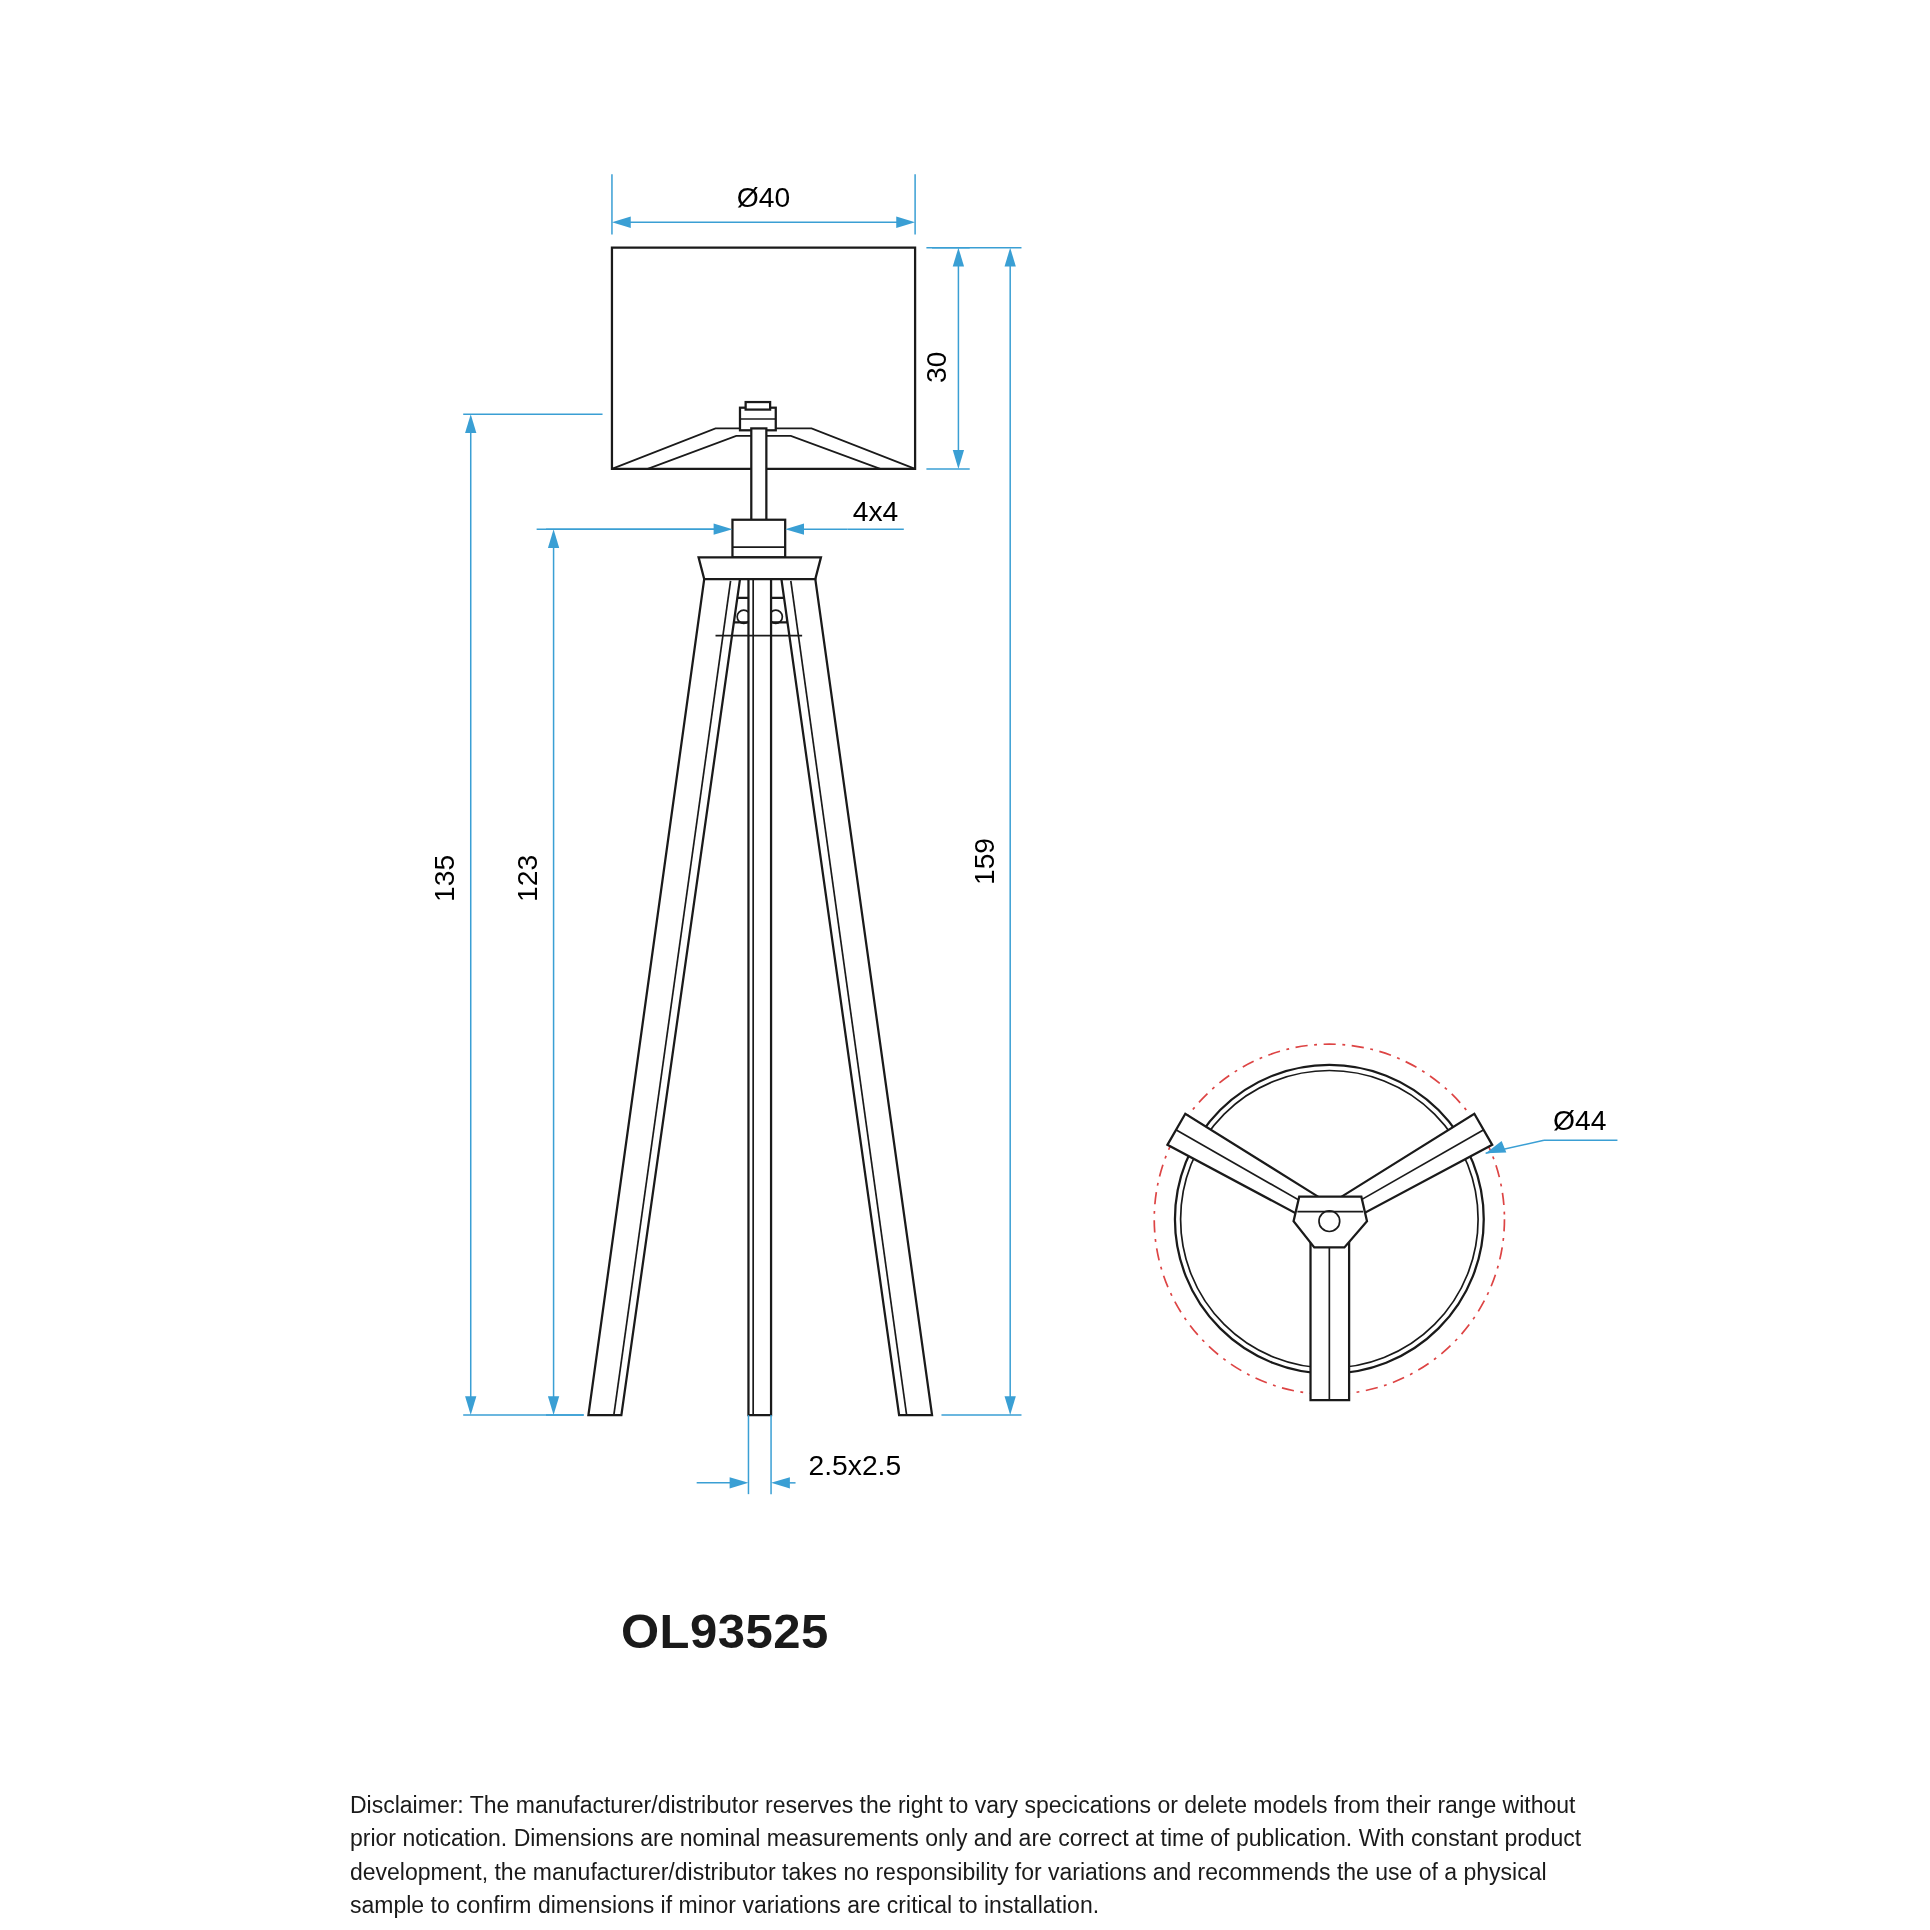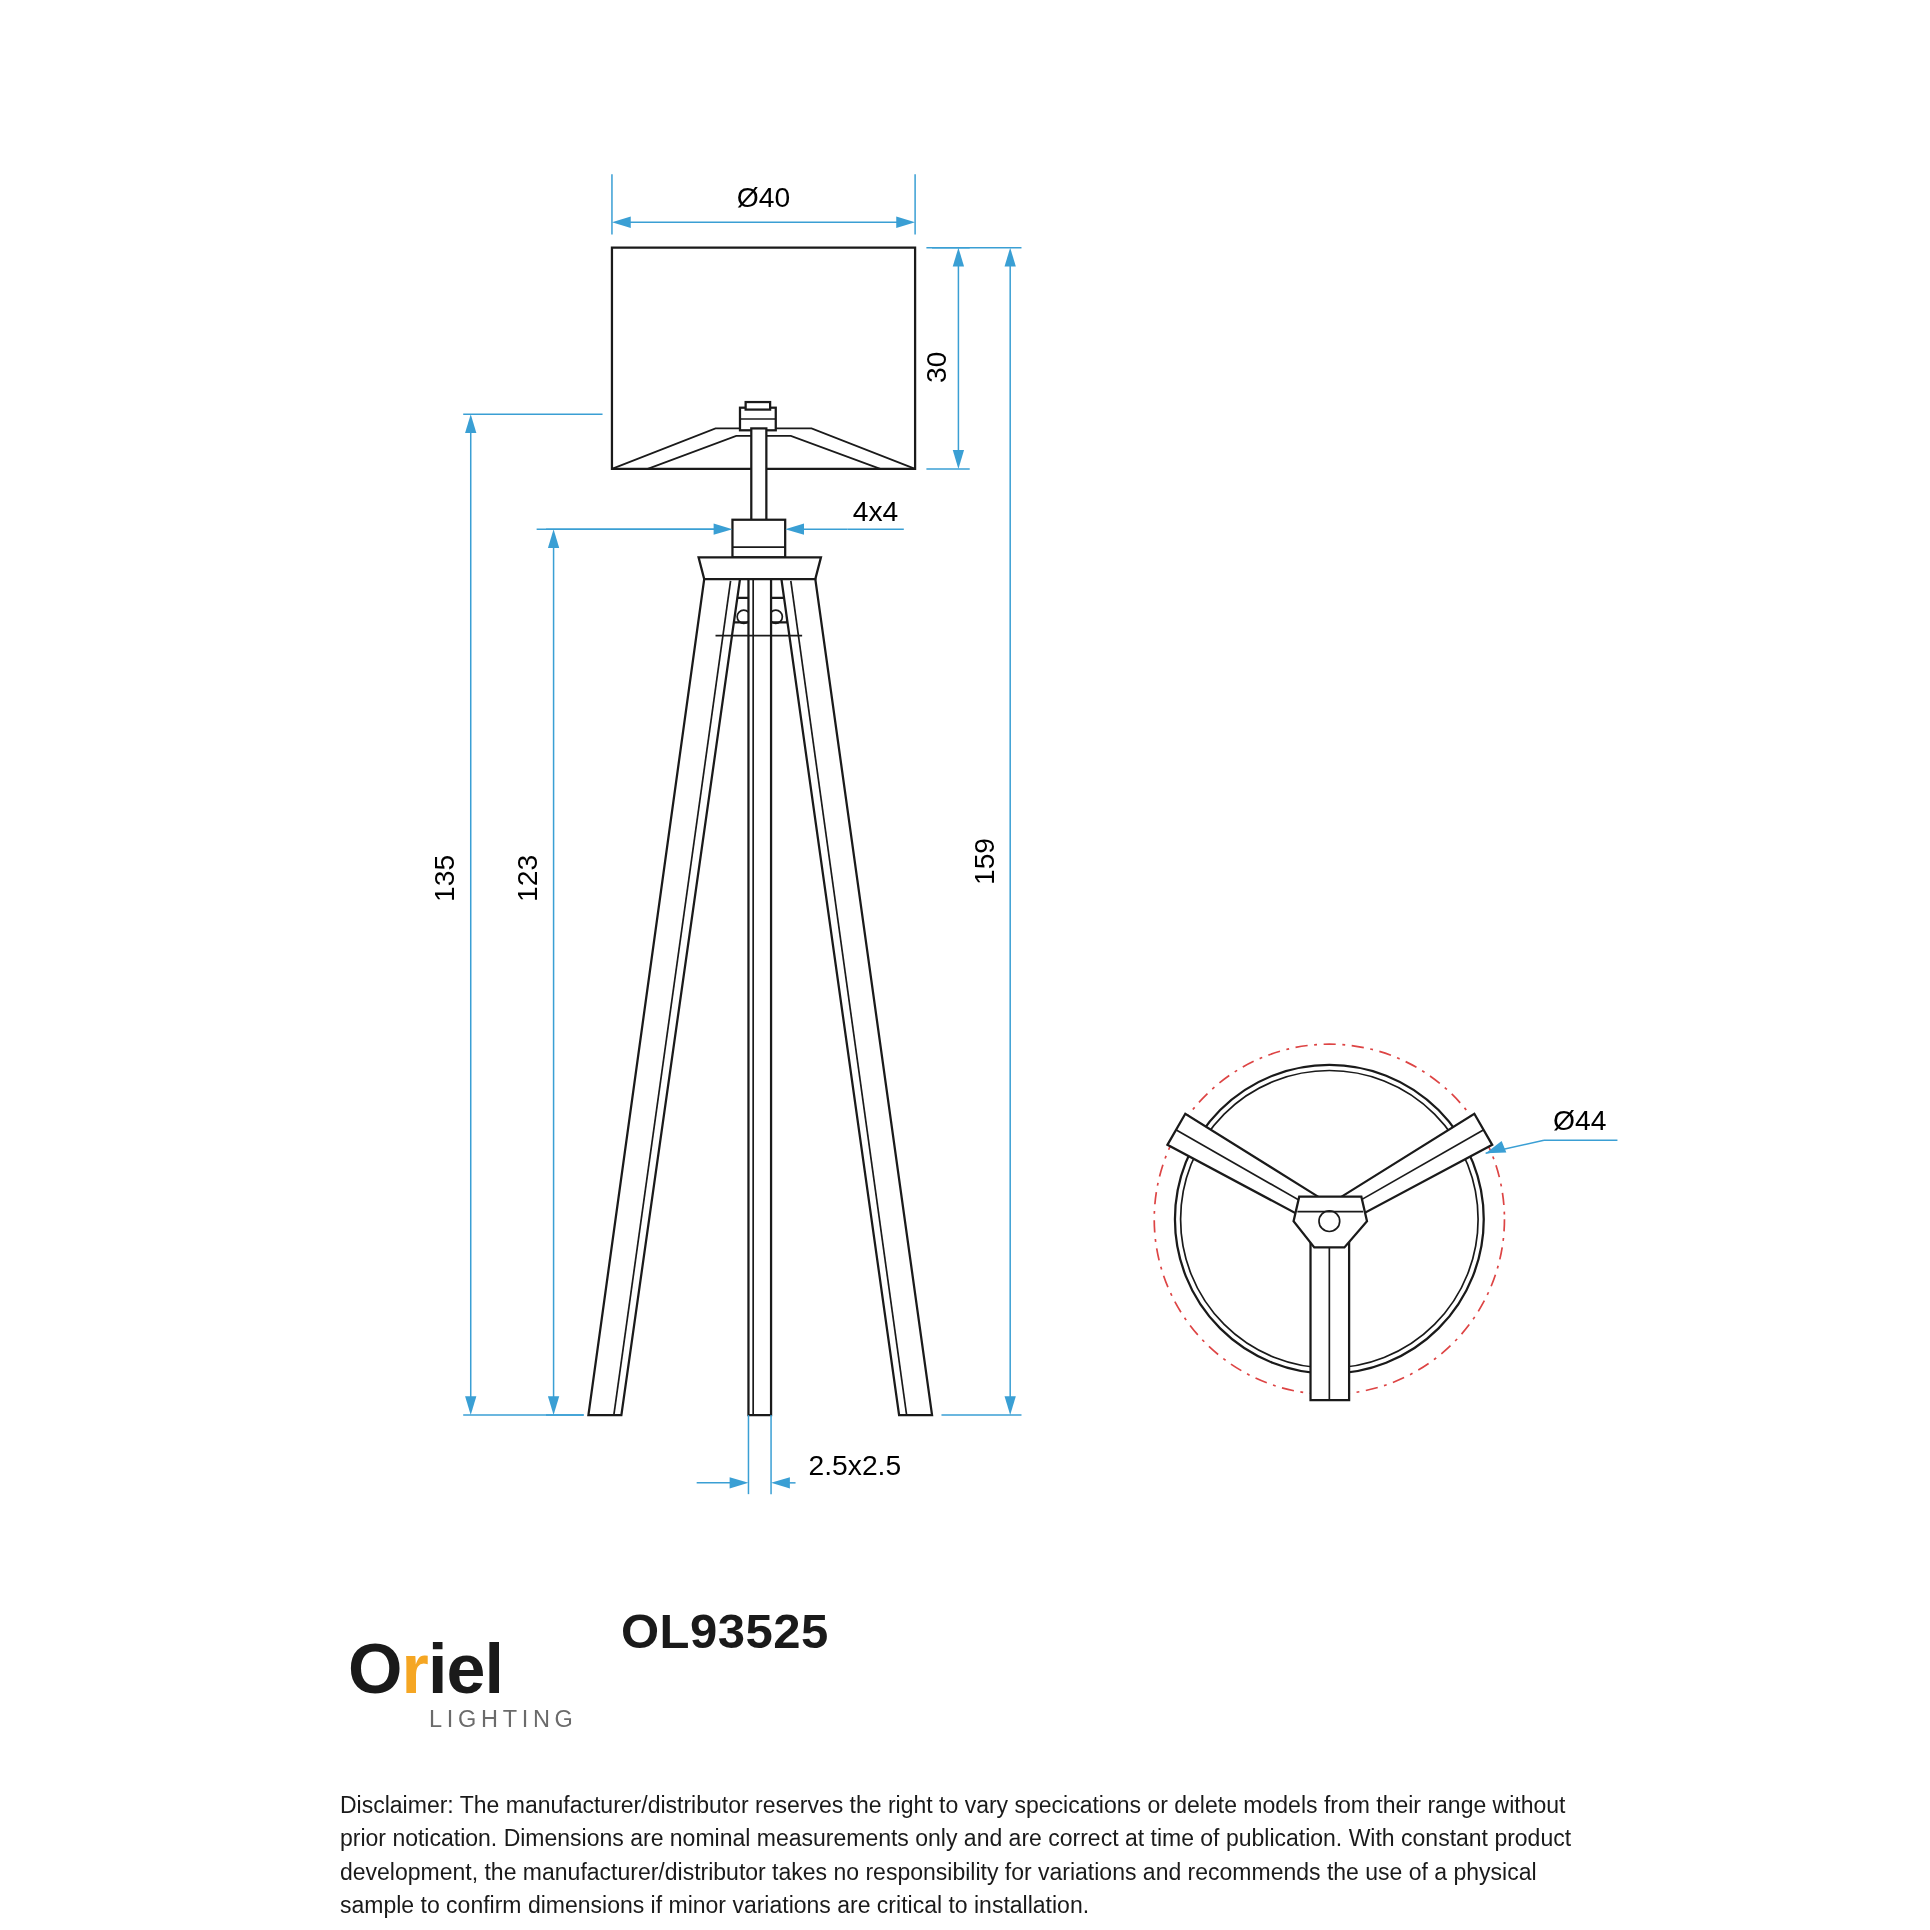--- a/index.html
+++ b/index.html
@@ -7,21 +7,21 @@
   .sheet{position:absolute;inset:0;margin-top:33px;}
   svg.drawing{position:absolute;left:0;top:0;width:1930px;height:1930px;}
   .dimtext{font-family:"Liberation Sans",sans-serif;font-size:30px;fill:#000;}
   .brand{position:absolute;left:348px;top:1601px;width:565px;height:104px;}
   .brand-oriel{font-family:"Liberation Sans",sans-serif;font-size:70px;font-weight:700;letter-spacing:-0.9px;color:#1a1a1a;line-height:1;}
   .brand-o{color:#1a1a1a;}
   .brand-r{color:#f5a623;}
   .brand-iel{color:#1a1a1a;}
   .brand-sub{font-family:"Liberation Sans",sans-serif;font-size:23.5px;letter-spacing:4.7px;color:#6b6b6b;margin-top:1.9px;margin-left:81px;}
   .model{position:absolute;left:621px;top:1570px;font-family:"Liberation Sans",sans-serif;font-size:49px;font-weight:700;color:#1a1a1a;letter-spacing:0.5px;}
-  .disclaimer{position:absolute;left:340px;top:1756px;width:1262px;font-family:"Liberation Sans",sans-serif;font-size:23px;line-height:1.45;color:#1a1a1a;}
+  .disclaimer{position:absolute;left:350px;top:1756px;width:1262px;font-family:"Liberation Sans",sans-serif;font-size:23px;line-height:1.45;color:#1a1a1a;}
   .shade-fill{fill:#ffffff;stroke:#1a1a1a;stroke-width:2.4;}
   .part{fill:#ffffff;stroke:#1a1a1a;stroke-width:2.4;}
   .part-thin{fill:none;stroke:#1a1a1a;stroke-width:1.8;}
   .dimline{stroke:#3a9fd4;stroke-width:1.6;fill:none;}
   .dimarrow{fill:#3a9fd4;}
   .redcircle{fill:none;stroke:#d44;stroke-width:1.8;stroke-dasharray:13 7 3 7;}
 </style>
 </head>
 <body>
 
@@ -155,25 +155,19 @@
 
     <g>
       <line class="dimline" x1="1578" y1="1190" x2="1640" y2="1176"></line>
       <polygon class="dimarrow" points="1578,1190 1600,1189 1595,1177"></polygon>
       <line class="dimline" x1="1640" y1="1176" x2="1718" y2="1176"></line>
       <text class="dimtext" x="1678" y="1165" text-anchor="middle">Ø44</text>
     </g>
 
   </svg>
 
-  <div class="brand">
-    <div class="brand-oriel">
-      <span class="brand-o">O</span><span class="brand-r">r</span><span class="brand-iel">iel</span>
-    </div>
-    <div class="brand-sub">LIGHTING</div>
-  </div>
 
   <div class="model">OL93525</div>
 
   <div class="disclaimer">Disclaimer: The manufacturer/distributor reserves the right to vary specications or delete models from their range without prior notication. Dimensions are nominal measurements only and are correct at time of publication. With constant product development, the manufacturer/distributor takes no responsibility for variations and recommends the use of a physical sample to confirm dimensions if minor variations are critical to installation.</div>
 
 </div>
 
 
 </body></html>

